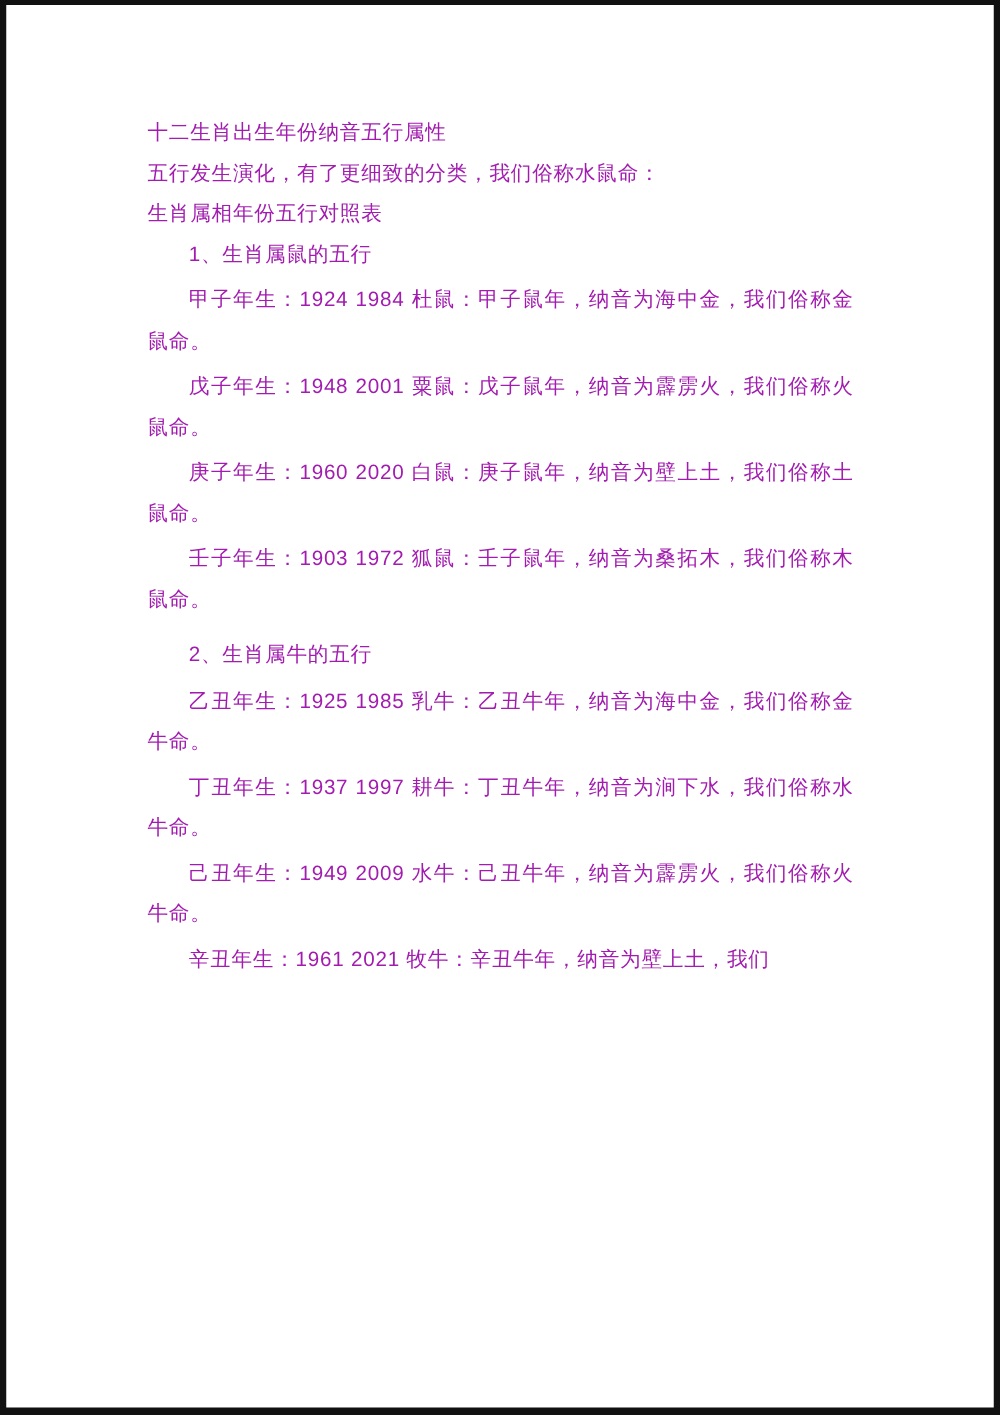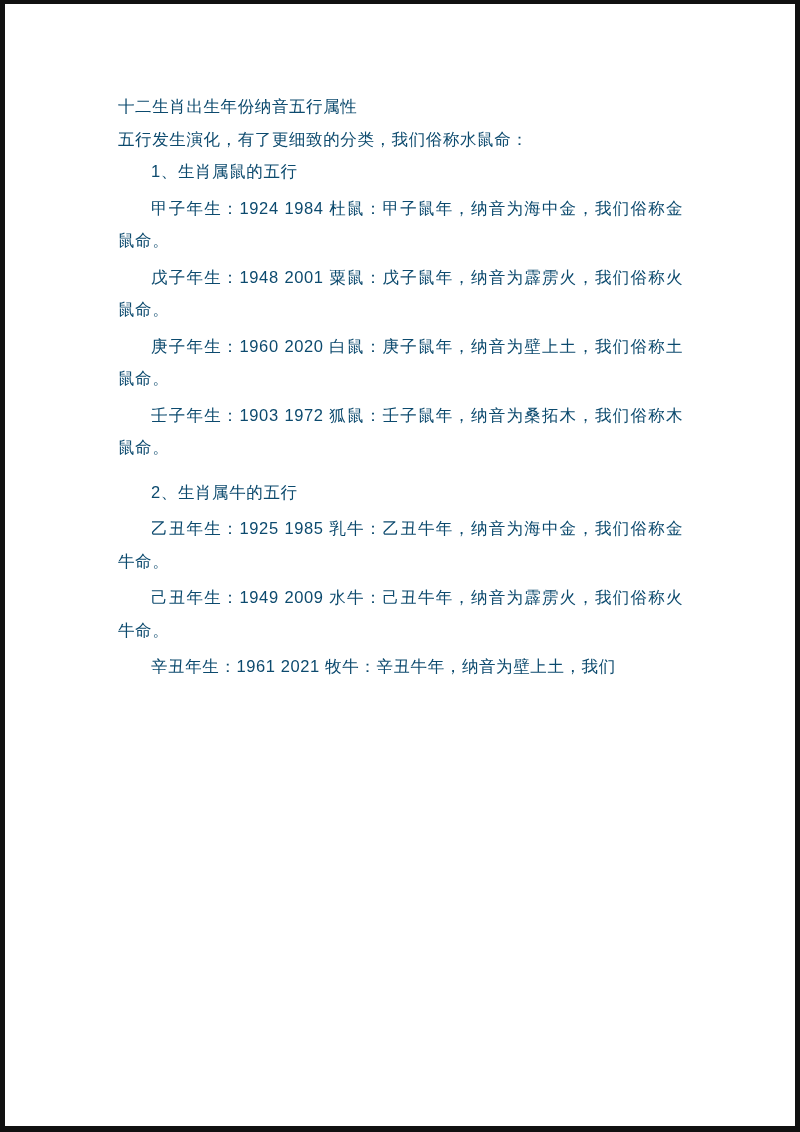--- a/index.html
+++ b/index.html
@@ -53,21 +53,21 @@
     top: 90px;
     width: 565px;
   }
 
   .para {
     font-size: 16.5px;
     line-height: 1.97;
     letter-spacing: 0.6px;
     text-align: justify;
     margin: 0 0 0 0;
-    color: #0c4a6e;
+    color: #a21caf;
   }
   .para.indent {
     text-indent: 33px;
   }
   .para.gap {
     margin-top: 4px;
   }
   .para.gap-lg {
     margin-top: 12px;
   }
@@ -77,23 +77,25 @@
 
 <div class="page">
   <div class="edge-top"></div>
   <div class="edge left"></div>
   <div class="edge right"></div>
   <div class="edge-bottom"></div>
 
   <div class="content" id="body-content">
       <p class="para">十二生肖出生年份纳音五行属性</p>
       <p class="para">五行发生演化，有了更细致的分类，我们俗称水鼠命：</p>
+      <p class="para">生肖属相年份五行对照表</p>
       <p class="para indent">1、生肖属鼠的五行</p>
       <p class="para indent gap">甲子年生：1924 1984 杜鼠：甲子鼠年，纳音为海中金，我们俗称金鼠命。</p>
       <p class="para indent gap">戊子年生：1948 2001 粟鼠：戊子鼠年，纳音为霹雳火，我们俗称火鼠命。</p>
       <p class="para indent gap">庚子年生：1960 2020 白鼠：庚子鼠年，纳音为壁上土，我们俗称土鼠命。</p>
       <p class="para indent gap">壬子年生：1903 1972 狐鼠：壬子鼠年，纳音为桑拓木，我们俗称木鼠命。</p>
       <p class="para indent gap-lg">2、生肖属牛的五行</p>
       <p class="para indent gap">乙丑年生：1925 1985 乳牛：乙丑牛年，纳音为海中金，我们俗称金牛命。</p>
+      <p class="para indent gap">丁丑年生：1937 1997 耕牛：丁丑牛年，纳音为涧下水，我们俗称水牛命。</p>
       <p class="para indent gap">己丑年生：1949 2009 水牛：己丑牛年，纳音为霹雳火，我们俗称火牛命。</p>
       <p class="para indent gap">辛丑年生：1961 2021 牧牛：辛丑牛年，纳音为壁上土，我们</p>
     </div>
 </div>
 
 </body></html>

